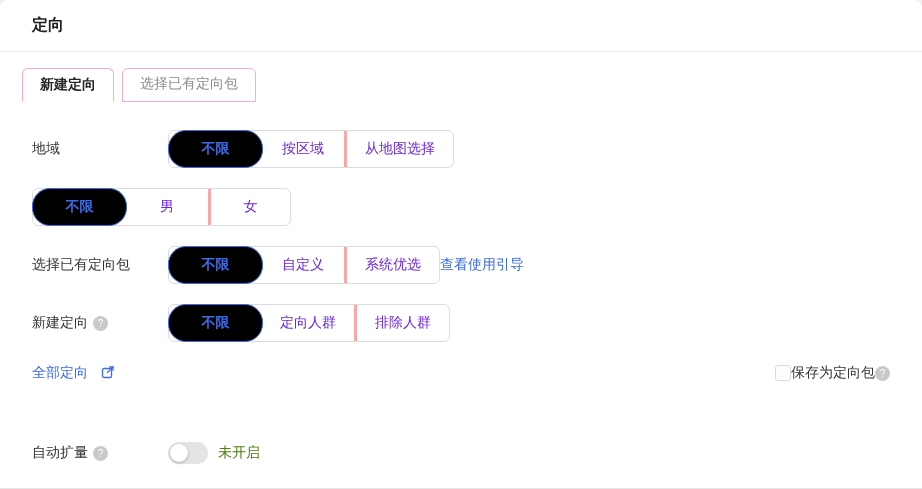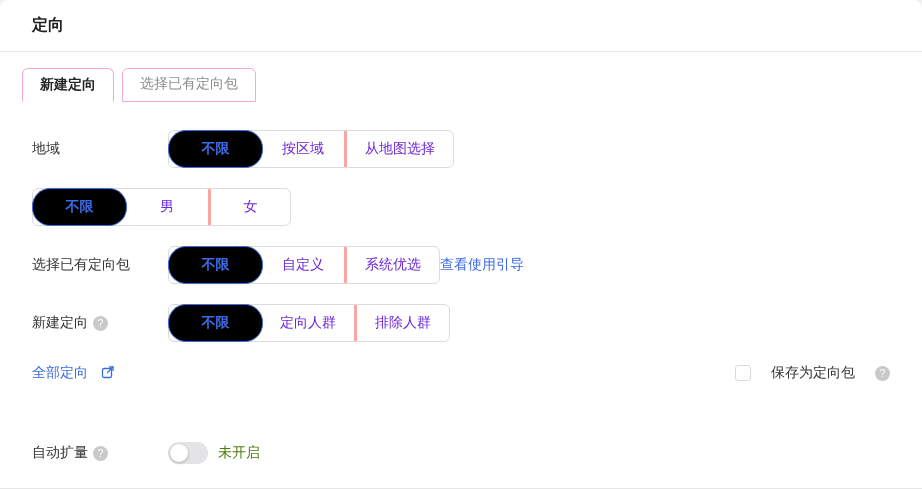--- a/index.html
+++ b/index.html
@@ -60,21 +60,21 @@
   .row-link { color:var(--accent); cursor:pointer; text-decoration:none; }
 
   .footer-row {
     display:flex; justify-content:space-between; align-items:center;
     margin-top:3px; height:22px;
   }
   .all-targeting {
     display:flex; align-items:center; gap:13px;
     color:var(--accent); cursor:pointer; text-decoration:none;
   }
-  .save-package { display:flex; align-items:center; gap:20px; color:#333; }
+  .save-package { display:flex; align-items:center; gap:0; color:#333; }
   .checkbox {
     width:16px; height:16px; border:1px solid #d9d9d9; border-radius:3px;
     background:#fefefe; cursor:pointer; flex:0 0 16px;
   }
 
   .auto-row { display:flex; align-items:center; margin-top:57px; height:24px; }
   .toggle {
     width:40px; height:22px; border-radius:11px; background:#e4e4e6;
     position:relative; cursor:pointer; flex:0 0 40px;
   }

